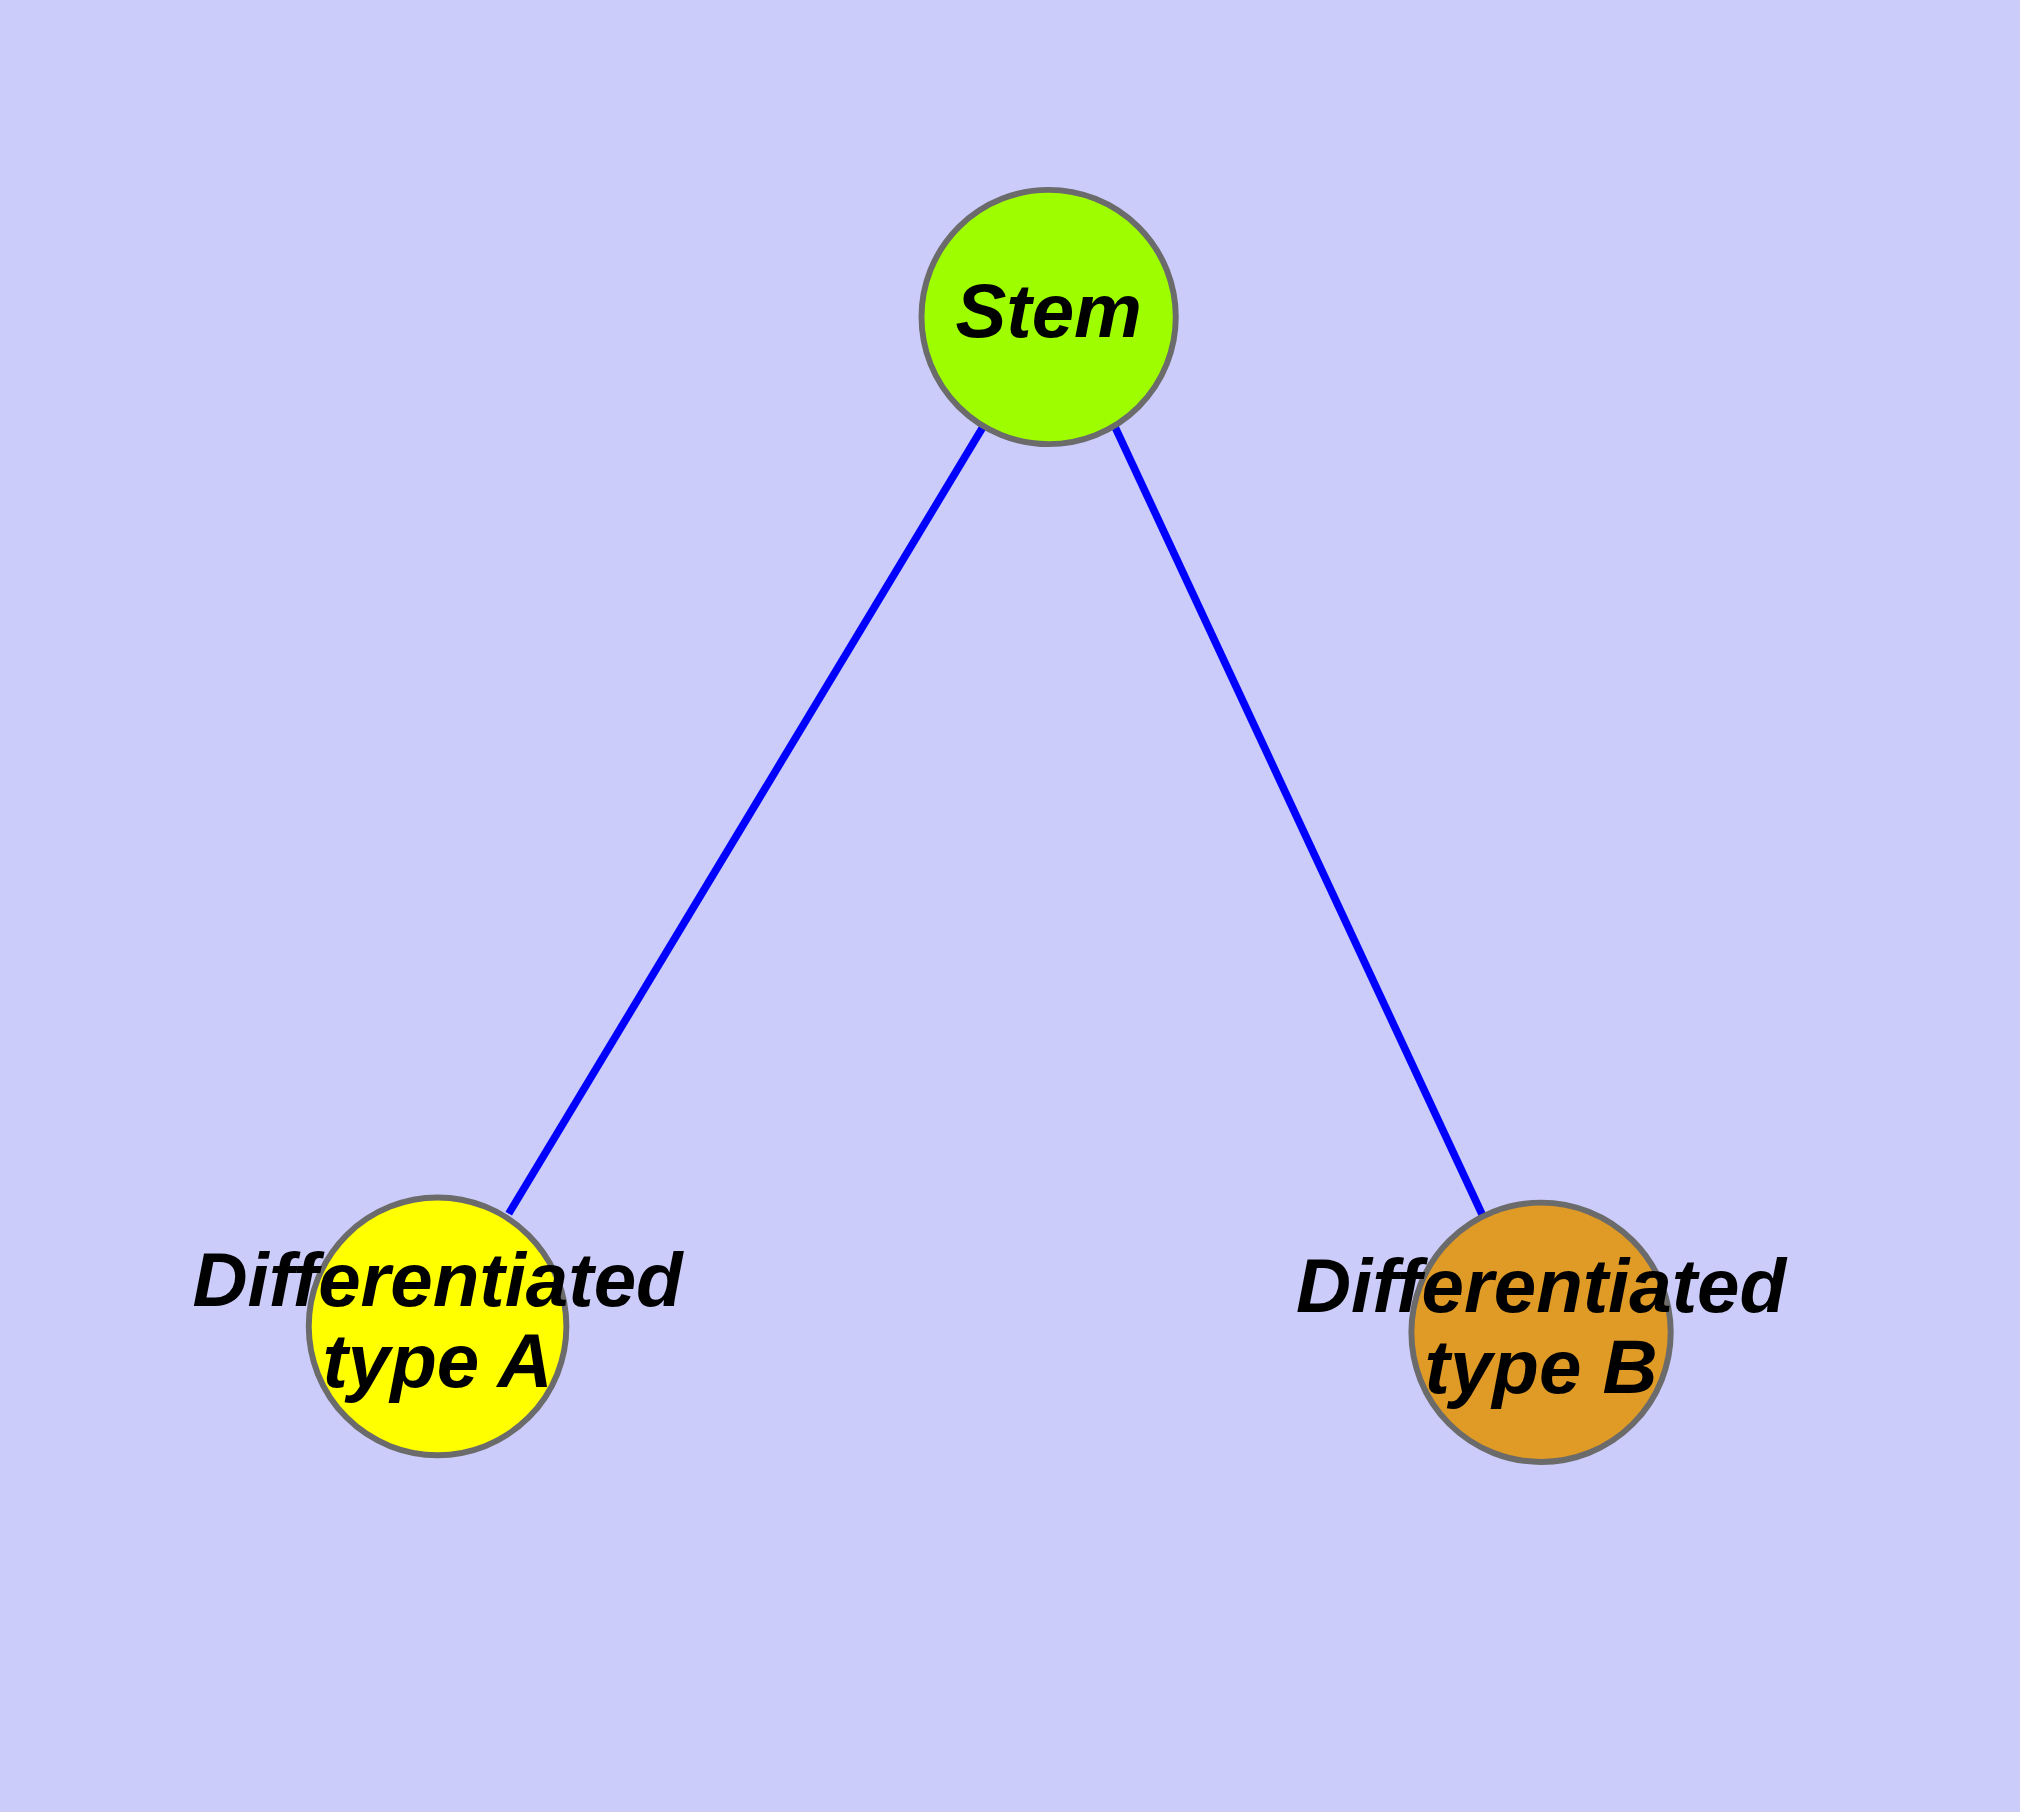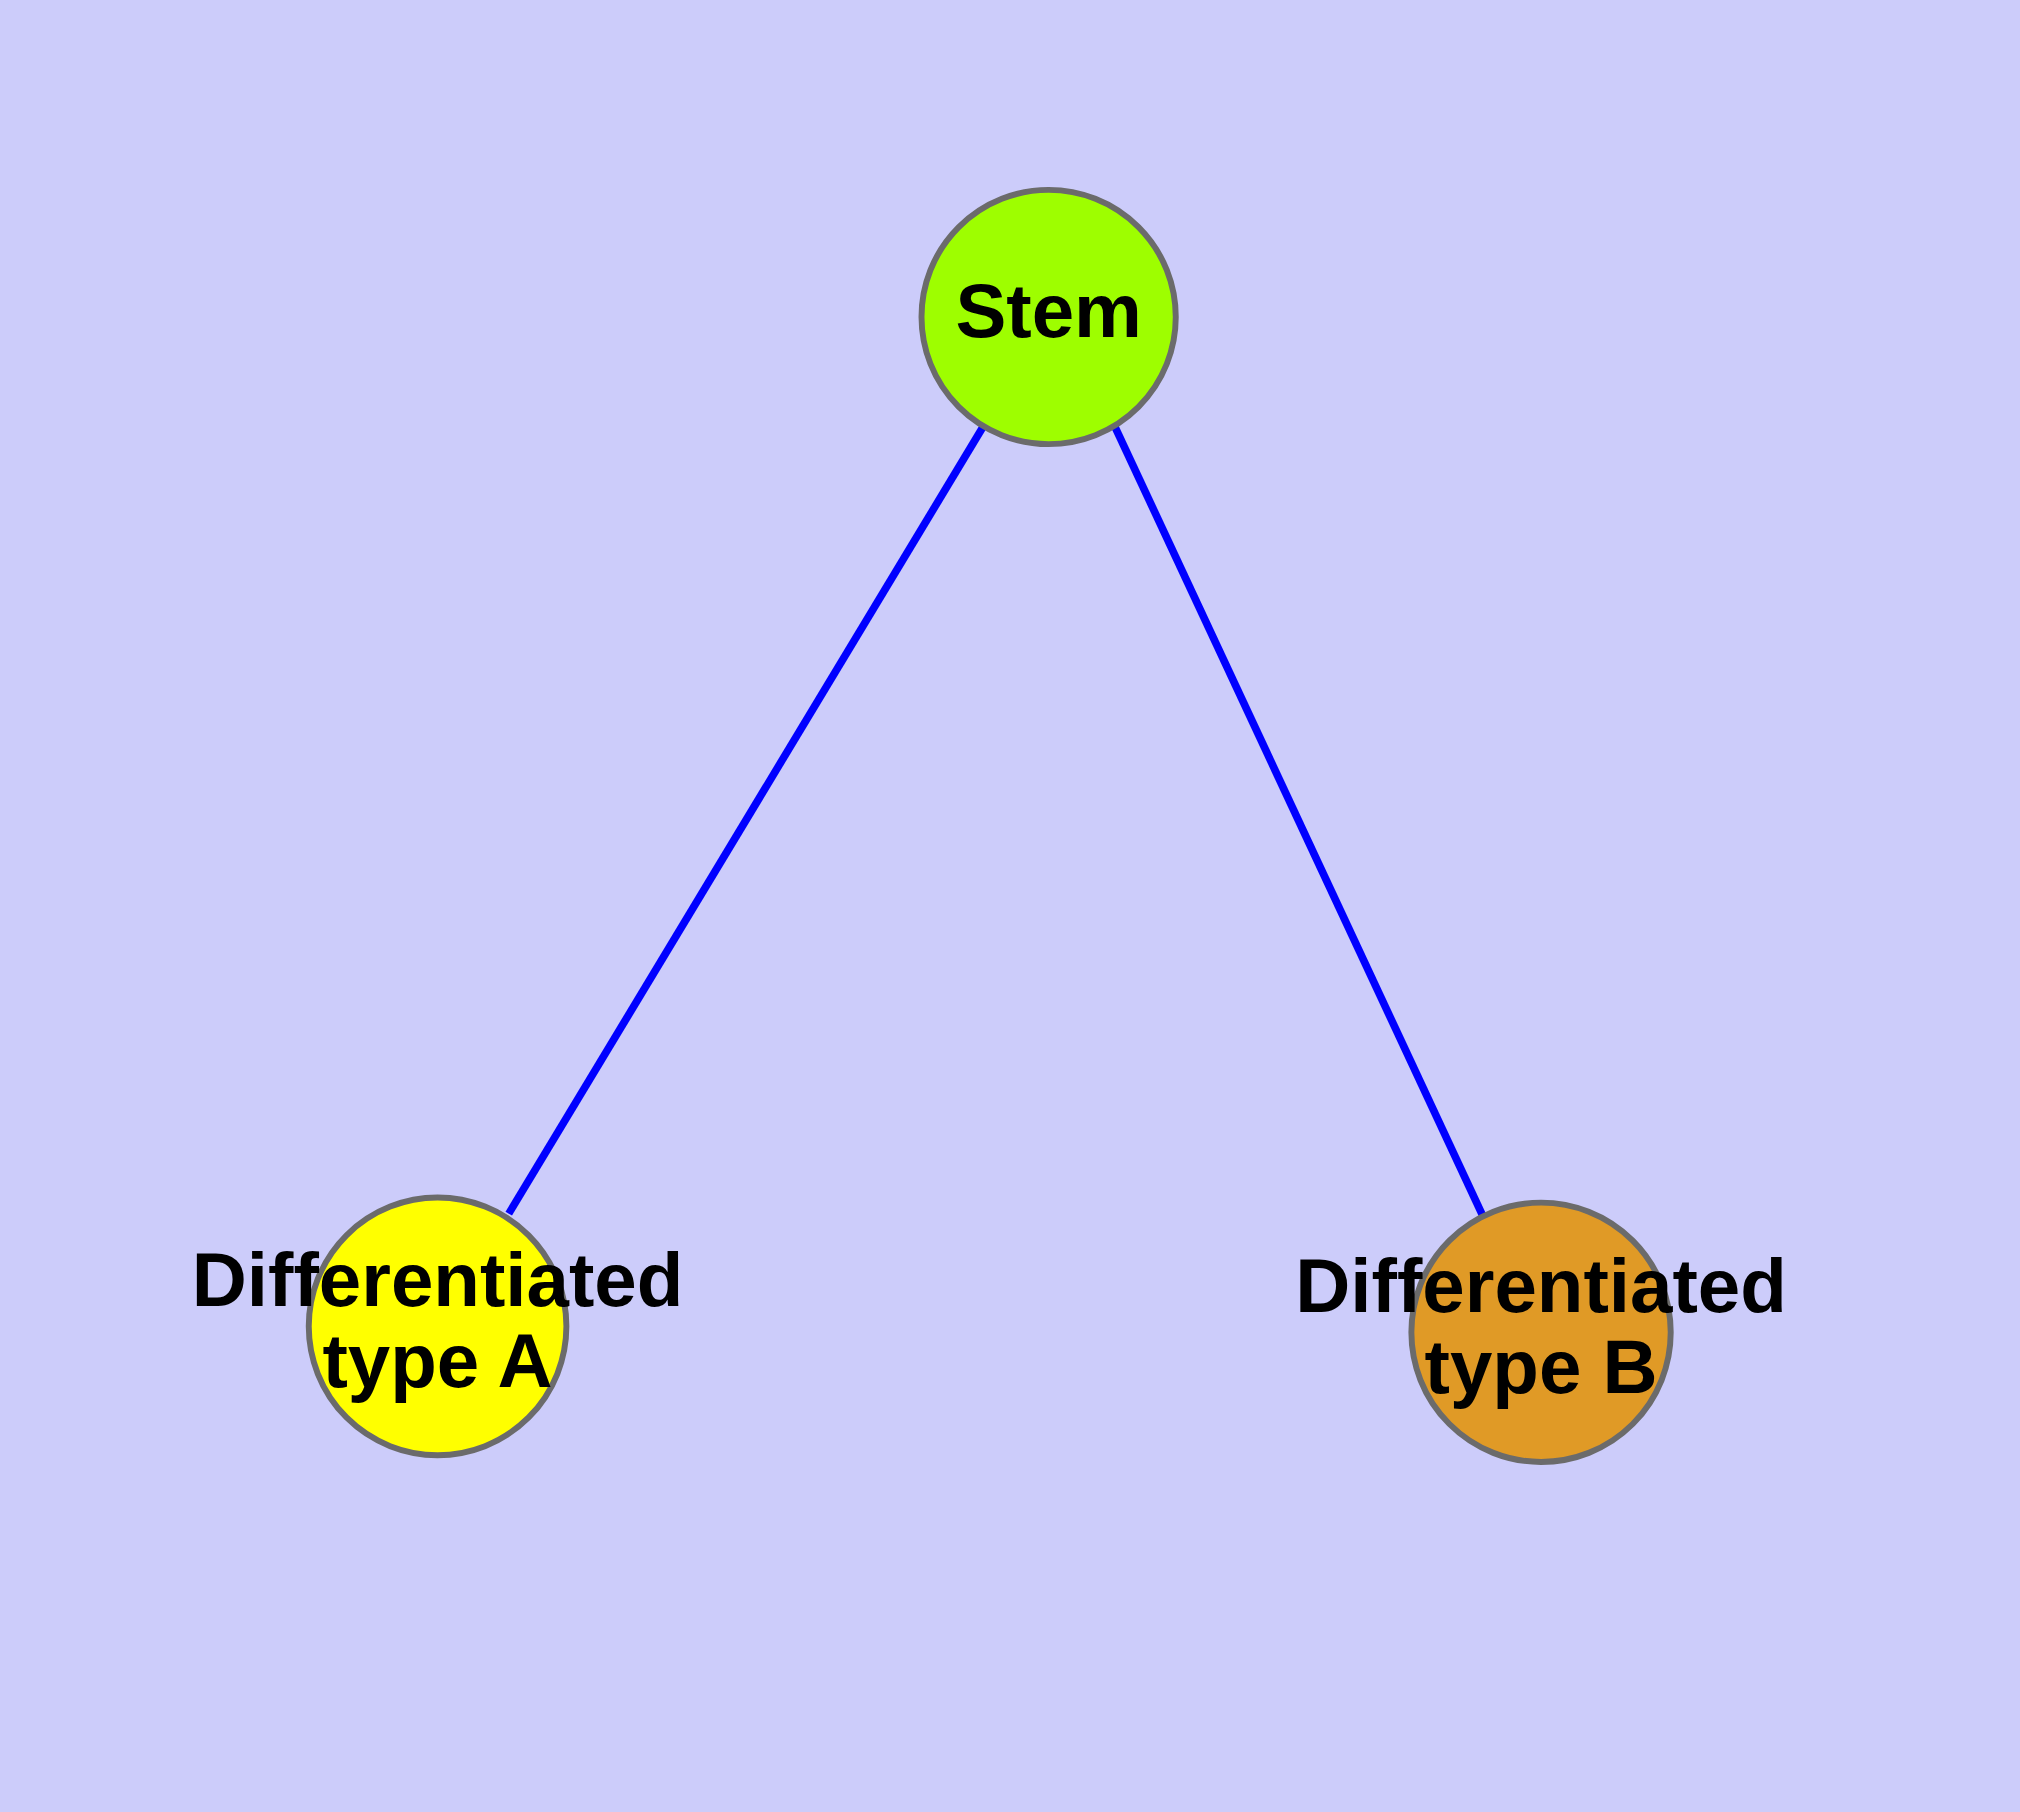--- a/index.html
+++ b/index.html
@@ -7,20 +7,21 @@
     padding: 0;
     background: #ccccfa;
   }
   #canvas {
     position: relative;
     width: 2021px;
     height: 1764px;
     background: #ccccfa;
     overflow: hidden;
     font-family: "Liberation Sans", sans-serif;
+    font-style: italic;
   }
   #graph-svg {
     position: absolute;
     left: 0;
     top: 0;
     width: 2021px;
     height: 1812px;
     display: block;
   }
   .node-label {

